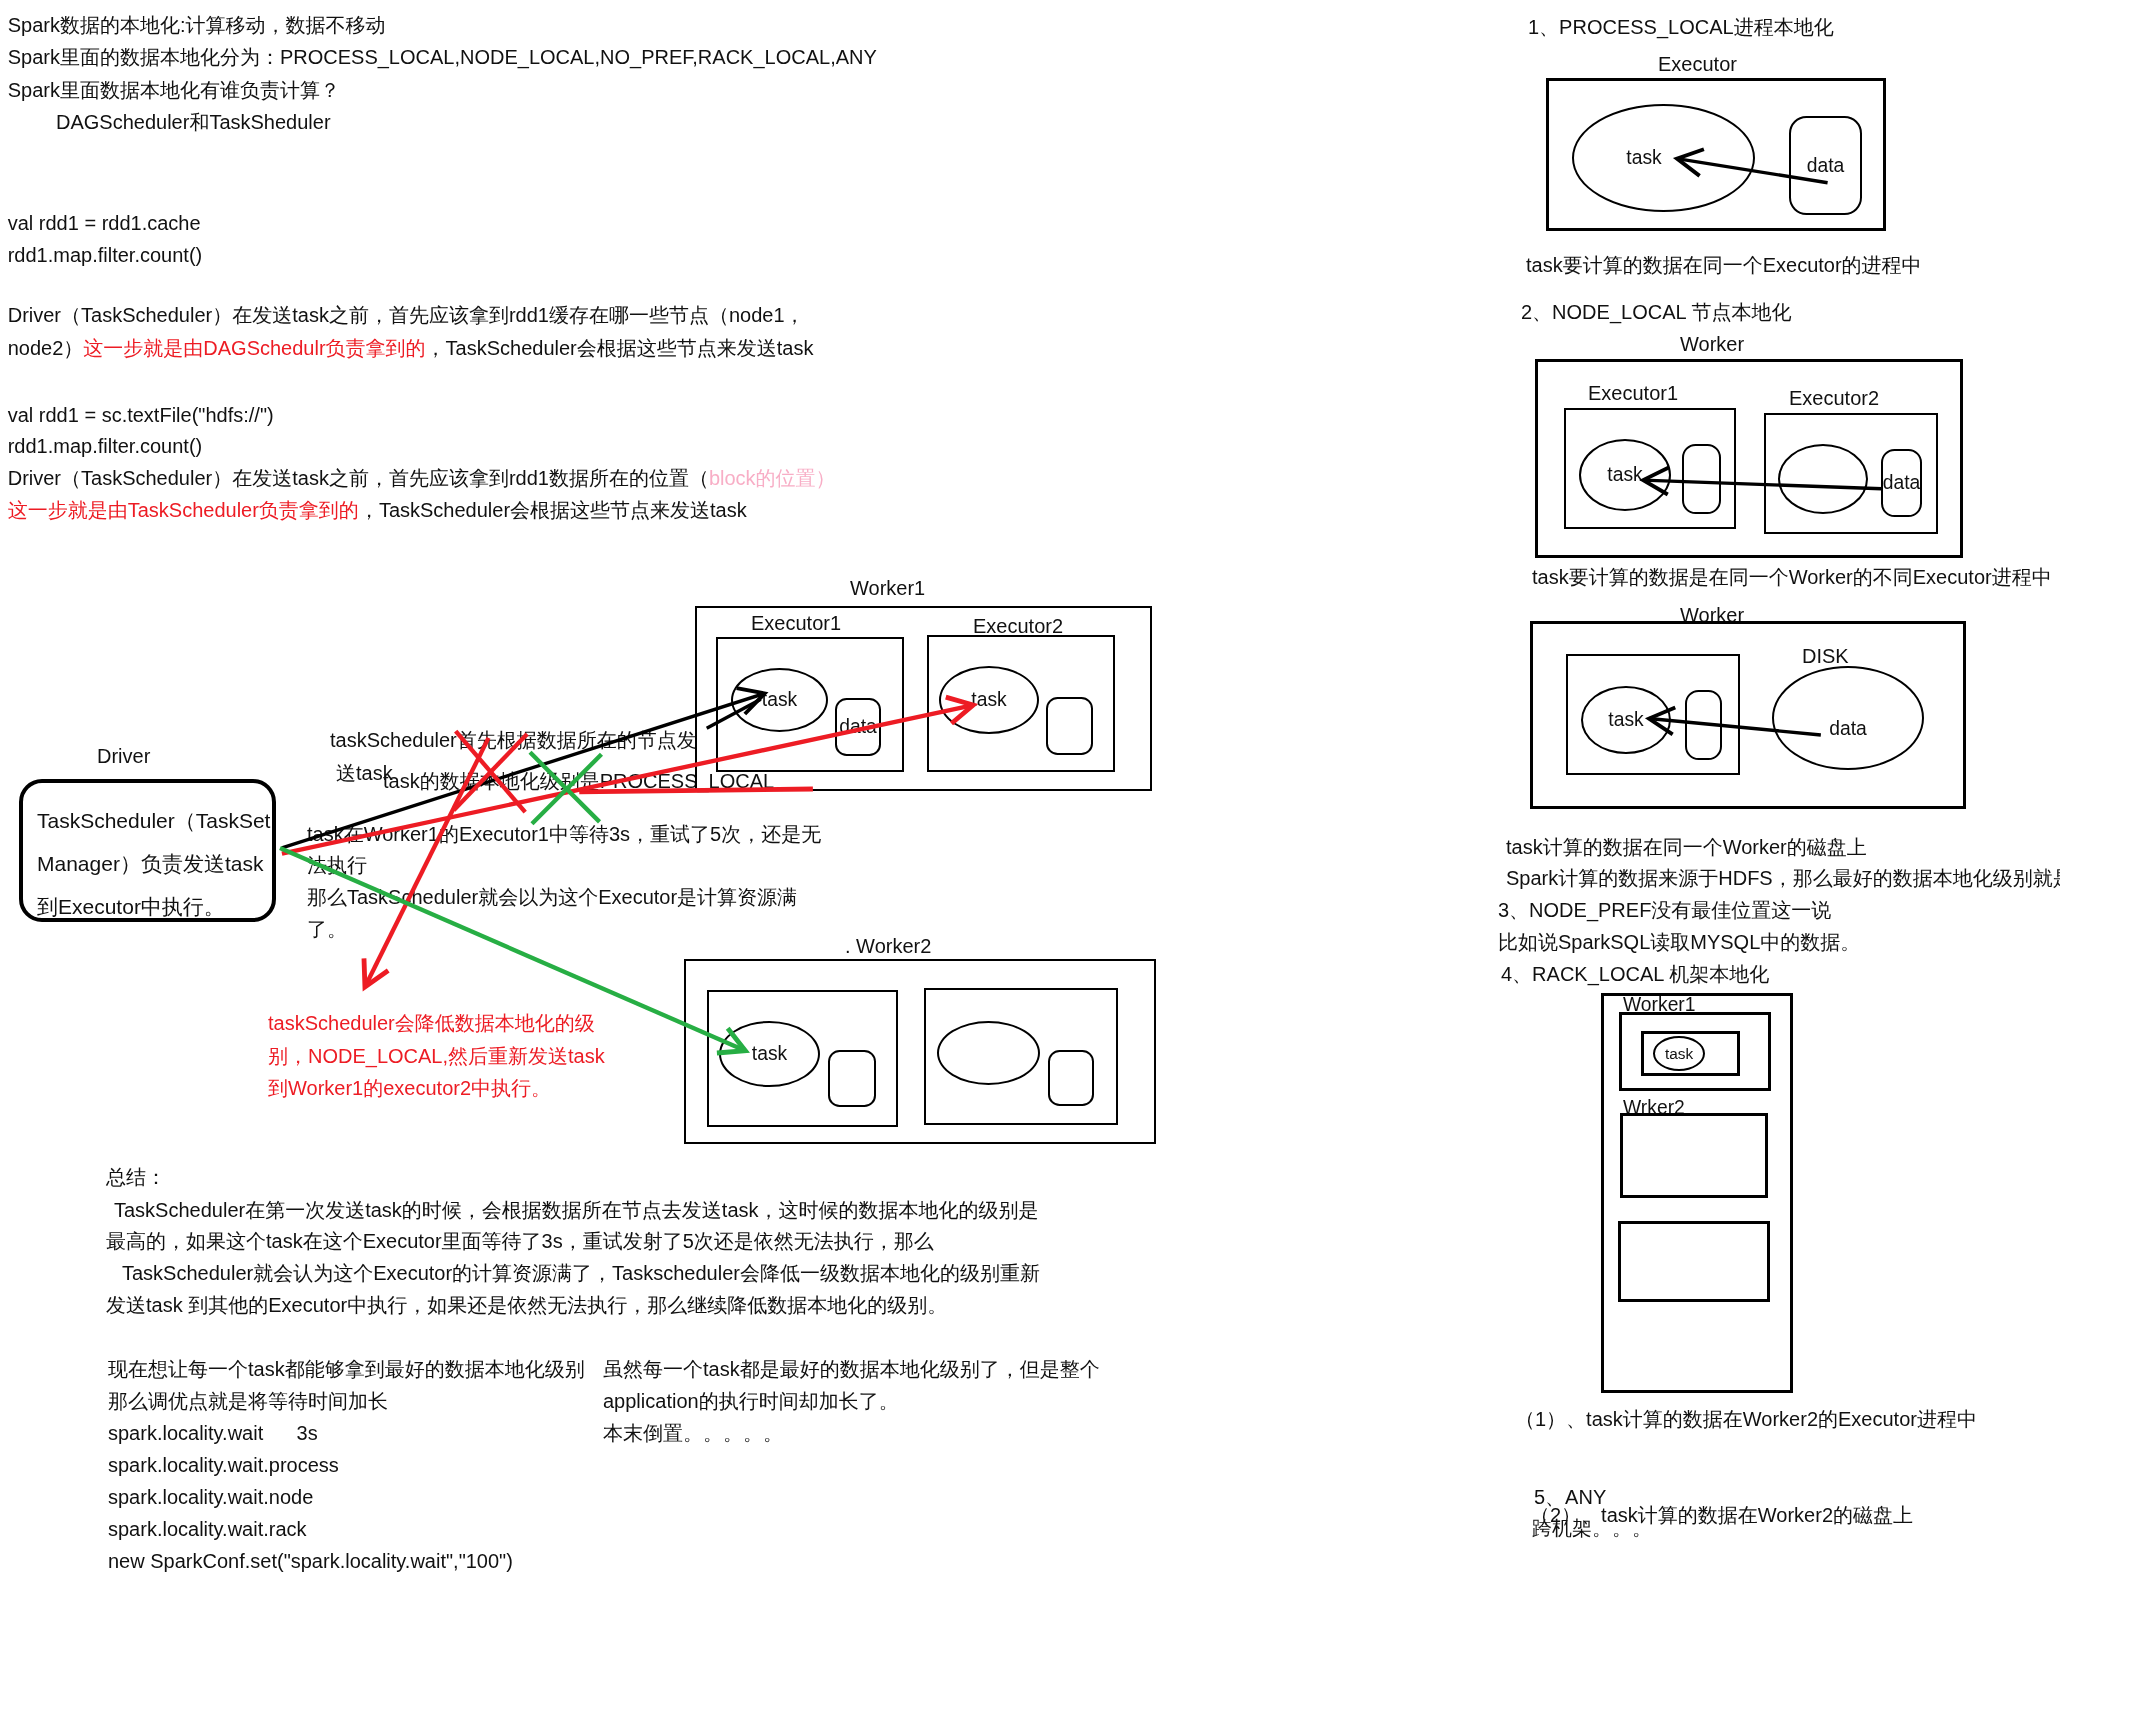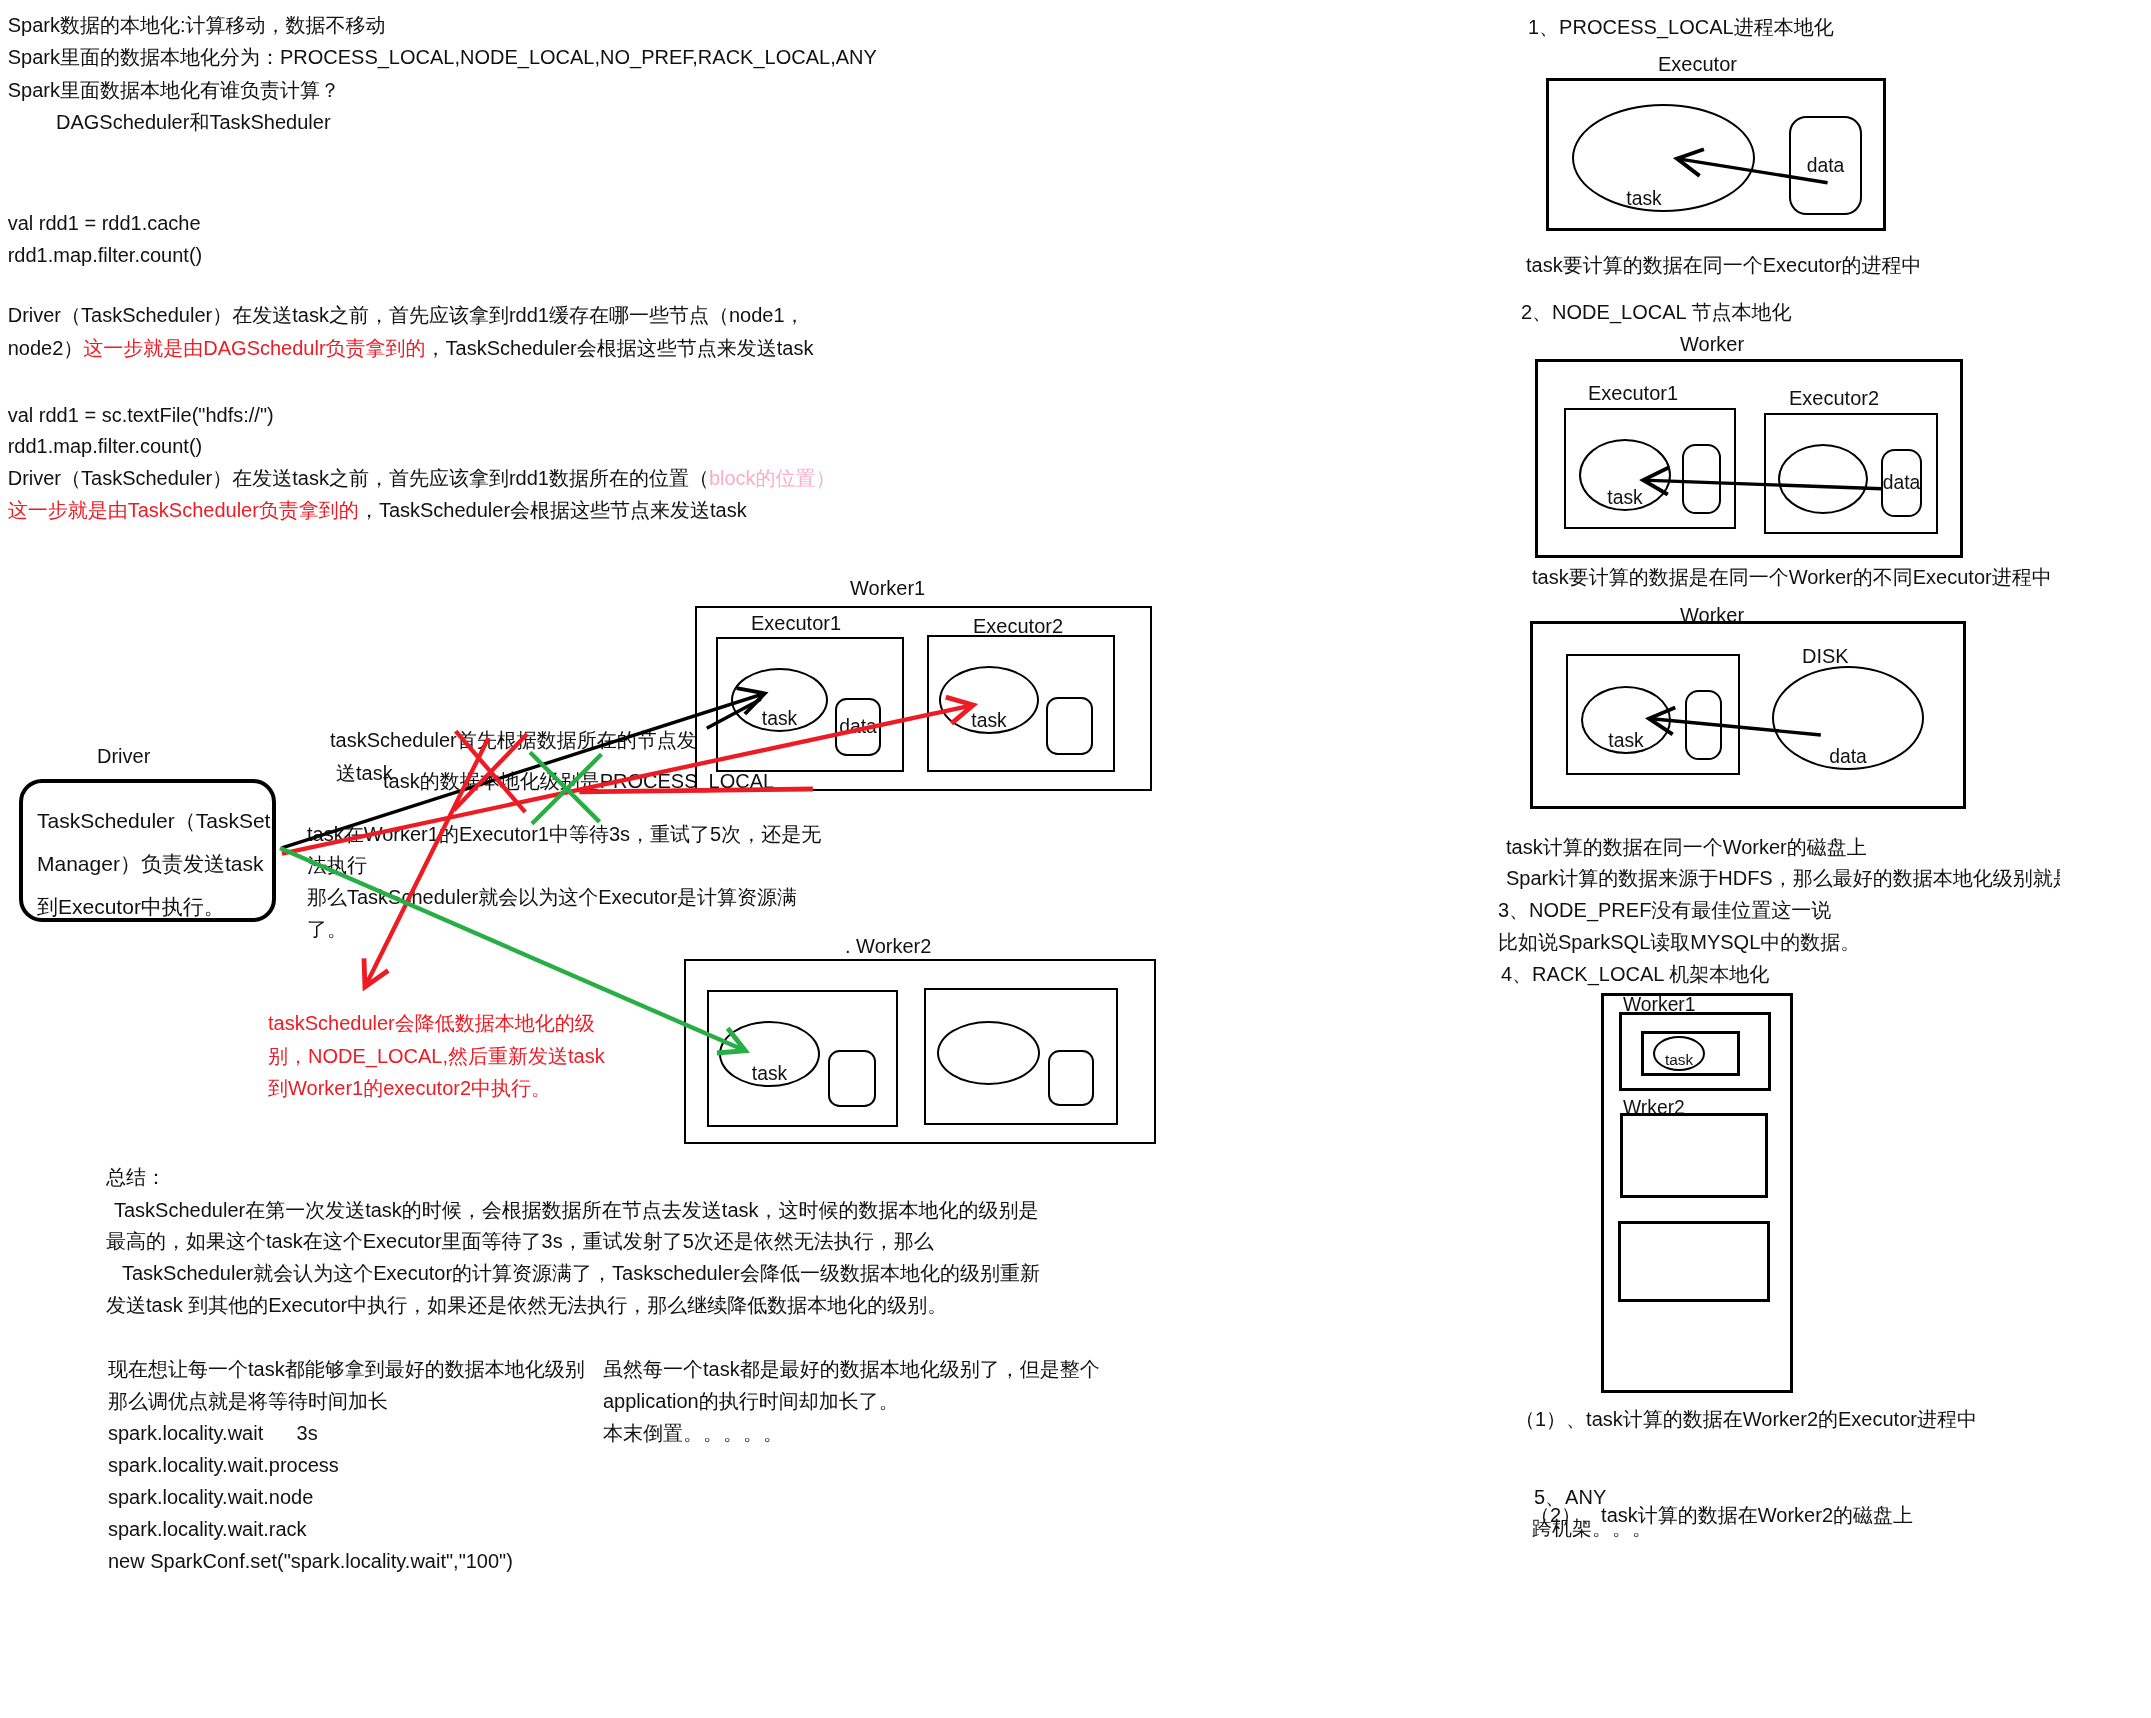--- a/index.html
+++ b/index.html
@@ -5,21 +5,21 @@
   html,body{margin:0;padding:0;background:#fff;}
   #root{position:relative;width:2060px;height:1719px;background:#fff;overflow:hidden;
         font-family:"Liberation Sans",sans-serif;}
   .t{position:absolute;white-space:pre;font-size:20px;color:#111;line-height:1.15;}
   .red{color:#ed1c24;}
   .pink{color:#f8aec6;}
   .green{color:#27ae44;}
   .box{position:absolute;border:2.9px solid #000;box-sizing:border-box;background:transparent;}
   .bw4{border-width:3.9px;}
   .ellipse{position:absolute;border:2.9px solid #000;border-radius:50%;box-sizing:border-box;
-           display:flex;align-items:flex-end;justify-content:center;}
+           display:flex;align-items:center;justify-content:center;}
   .rrect{position:absolute;border:2.9px solid #000;border-radius:13.5px;box-sizing:border-box;
          display:flex;align-items:center;justify-content:center;}
   .lbl{font-size:20px;color:#111;}
   .small-lbl{font-size:19.3px;}
   #driver-box{position:absolute;left:19.3px;top:779px;width:257px;height:143px;
               border:4.8px solid #000;border-radius:23px;box-sizing:border-box;}
   #driver-text{position:absolute;left:37px;top:799px;width:243px;font-size:21px;
                line-height:43px;word-break:break-all;color:#111;}
   svg.overlay{position:absolute;left:0;top:0;pointer-events:none;}
 </style>

